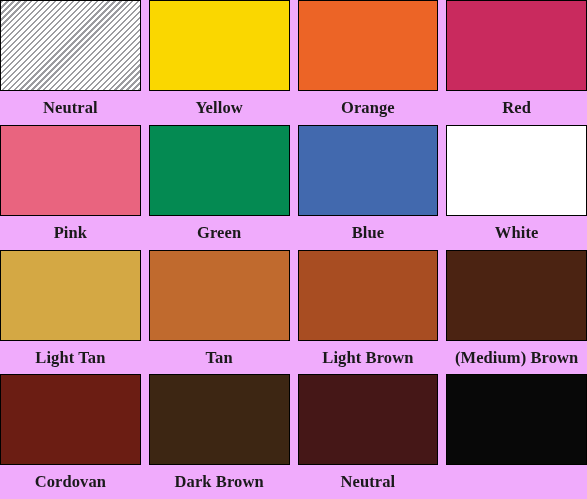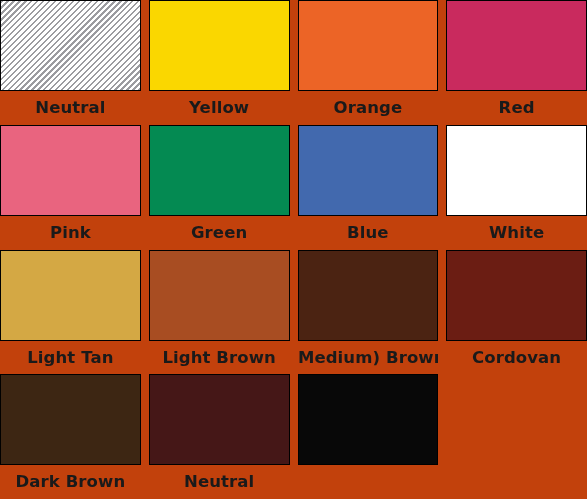--- a/index.html
+++ b/index.html
@@ -64,21 +64,21 @@
       #9c9ca0 0px,
       #9c9ca0 1.6px,
       #ffffff 1.6px,
       #ffffff 4.2px
     );
   }
 </style>
 </head>
 <body>
 
-<div id="swatch-grid" style="background: #c2410c;">
+<div id="swatch-grid" style="background: #f0abfc; font-family: Liberation Serif, serif;">
     <div class="swatch-cell">
       <div class="swatch-chip chip-hatch" style="border-color: rgb(0, 0, 0);"></div>
       <div class="swatch-label" style="color: rgb(26, 26, 26);">Neutral</div>
     </div>
     <div class="swatch-cell">
       <div class="swatch-chip" style="background-color: rgb(250, 215, 0); border-color: rgb(0, 0, 0);"></div>
       <div class="swatch-label" style="color: rgb(26, 26, 26); text-align: center;">Yellow</div>
     </div>
     <div class="swatch-cell">
       <div class="swatch-chip" style="background-color: rgb(236, 100, 38); border-color: rgb(0, 0, 0);"></div>
@@ -102,20 +102,24 @@
     </div>
     <div class="swatch-cell">
       <div class="swatch-chip" style="background-color: rgb(255, 255, 255); border-color: rgb(0, 0, 0);"></div>
       <div class="swatch-label" style="color: rgb(26, 26, 26);">White</div>
     </div>
     <div class="swatch-cell">
       <div class="swatch-chip" style="background-color: rgb(212, 168, 68); border-color: rgb(0, 0, 0);"></div>
       <div class="swatch-label" style="color: rgb(26, 26, 26);">Light Tan</div>
     </div>
     <div class="swatch-cell">
+      <div class="swatch-chip" style="background-color: rgb(192, 106, 46); border-color: rgb(0, 0, 0);"></div>
+      <div class="swatch-label" style="color: rgb(26, 26, 26);">Tan</div>
+    </div>
+    <div class="swatch-cell">
       <div class="swatch-chip" style="background-color: rgb(168, 77, 34); border-color: rgb(0, 0, 0);"></div>
       <div class="swatch-label" style="color: rgb(26, 26, 26);">Light Brown</div>
     </div>
     <div class="swatch-cell">
       <div class="swatch-chip" style="background-color: rgb(75, 35, 18); border-color: rgb(0, 0, 0);"></div>
       <div class="swatch-label" style="color: rgb(26, 26, 26);">(Medium) Brown</div>
     </div>
     <div class="swatch-cell">
       <div class="swatch-chip" style="background-color: rgb(107, 29, 19); border-color: rgb(0, 0, 0);"></div>
       <div class="swatch-label" style="color: rgb(26, 26, 26);">Cordovan</div>

